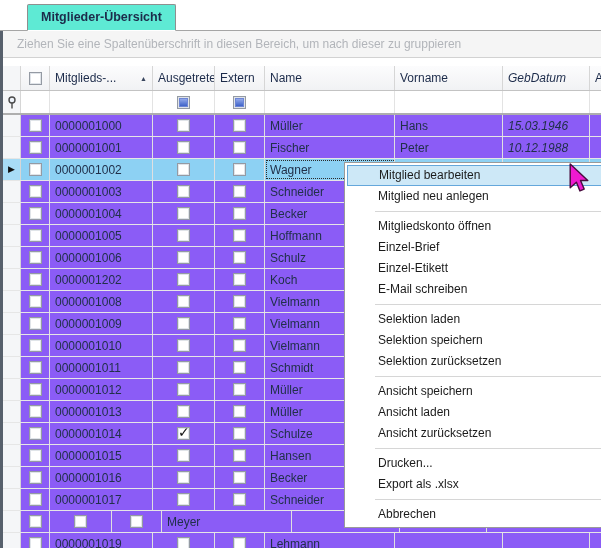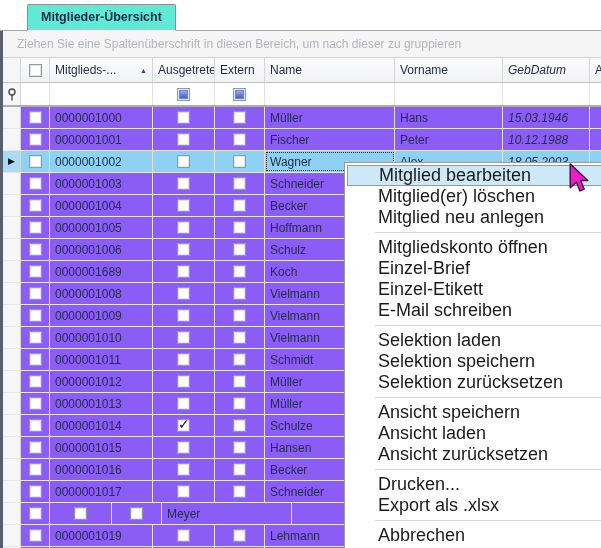--- a/index.html
+++ b/index.html
@@ -13,21 +13,21 @@
   .tab{
     position:absolute;left:27px;bottom:-1px;background:#5eead4;
     border:1px solid #8f8f8f;border-bottom:1px solid #fff;
     border-radius:2px 2px 0 0;padding:5px 13px 6px 13px;
     font-weight:bold;font-size:12.5px;color:#1c2b4a;
   }
   
   .gridwrap{position:absolute;top:31px;left:0;right:0;bottom:0;border-left:3px solid #57606c;background:#fff;}
   .groupby{height:26px;line-height:26px;background:#f5f5f5;border-bottom:1px solid #d2d2d2;
     color:#b2b5ba;font-size:12px;padding-left:14px;white-space:nowrap;overflow:hidden;}
-  .hrow{display:flex;height:24px;background:linear-gradient(#fcfcfd,#f1f2f4);border-bottom:1px solid #c3c3c3;}
+  .hrow{display:flex;height:24px;background:linear-gradient(#fcfcfd,#f1f2f4);border-bottom:1px solid #c3c3c3;margin-top:8px;}
   .hcell{display:flex;align-items:center;box-sizing:border-box;border-right:1px solid #d6d6d6;
     padding:0 5px;font-size:12px;color:#1c2b4a;white-space:nowrap;overflow:hidden;}
   .frow{display:flex;height:22px;background:#fff;border-bottom:2px solid #aeaeae;}
   .fcell{display:flex;align-items:center;box-sizing:border-box;border-right:1px solid #e3e3e3;}
   .row{display:flex;height:21px;border-bottom:1px solid #e6e6e6;font-size:12px;color:#21304a;background:#8b5cf6;}
   .row.sel{background:#8dd1f3;}
   .cell{display:flex;align-items:center;box-sizing:border-box;border-right:1px solid #e0e0e0;
     padding:0 5px;white-space:nowrap;overflow:hidden;}
   .ind{background:#f5f6f8;border-right:1px solid #d6d6d6;justify-content:center;padding:0;}
   .row.sel .ind{background:#a8dcf6;}
@@ -50,21 +50,21 @@
     box-shadow:inset 0 0 0 1px #e0e4e9;position:relative;flex:none;}
   .cb.checked::after{content:"\2713";position:absolute;left:0px;top:-4px;font-size:14px;font-weight:bold;
     color:#141414;font-family:"DejaVu Sans",sans-serif;}
   .cb.ind::after{content:"";position:absolute;left:1px;top:1px;width:7px;height:7px;
     border:1px solid #6d85d5;background:linear-gradient(#93a9ea,#3f63c9);}
   
   .pin{width:10px;height:13px;}
   
   .menu{position:absolute;left:344px;top:162px;width:260px;box-sizing:border-box;
     background:#fff;border:1px solid #9a9a9a;border-right:none;padding:2px 0;z-index:10;}
-  .mi{height:21px;line-height:21px;font-size:18px;color:#1b1b1b;padding-left:31px;margin:0 2px;
+  .mi{height:21px;line-height:21px;font-size:12px;color:#1b1b1b;padding-left:31px;margin:0 2px;
     box-sizing:border-box;white-space:nowrap;overflow:hidden;}
   .mi.hl{background:#cde8f7;border:1px solid #64a7db;line-height:19px;}
   .msep{height:1px;background:#d6d6d6;margin:4px 2px 4px 30px;}
   
   .cursor{position:absolute;left:568px;top:163px;z-index:20;}
 </style>
 </head>
 <body>
 
 <div class="tabbar">
@@ -233,21 +233,21 @@
         <div class="cell c5">Schulz</div>
         <div class="cell c6"></div>
         <div class="cell c7"></div>
         <div class="cell c8"></div>
       </div>
       <div class="row">
         <div class="cell ind c0"></div>
         <div class="cell c1">
           <span class="cb"></span>
         </div>
-        <div class="cell c2">0000001689</div>
+        <div class="cell c2">0000001202</div>
         <div class="cell c3">
           <span class="cb"></span>
         </div>
         <div class="cell c4">
           <span class="cb"></span>
         </div>
         <div class="cell c5">Koch</div>
         <div class="cell c6"></div>
         <div class="cell c7"></div>
         <div class="cell c8"></div>
@@ -464,21 +464,20 @@
         <div class="cell c5">van der Be</div>
         <div class="cell c6"></div>
         <div class="cell c7"></div>
         <div class="cell c8"></div>
       </div>
     </div>
 </div>
 
 <div class="menu" id="ctxmenu">
     <div class="mi hl">Mitglied bearbeiten</div>
-    <div class="mi">Mitglied(er) löschen</div>
     <div class="mi">Mitglied neu anlegen</div>
     <div class="msep"></div>
     <div class="mi">Mitgliedskonto öffnen</div>
     <div class="mi">Einzel-Brief</div>
     <div class="mi">Einzel-Etikett</div>
     <div class="mi">E-Mail schreiben</div>
     <div class="msep"></div>
     <div class="mi">Selektion laden</div>
     <div class="mi">Selektion speichern</div>
     <div class="mi">Selektion zurücksetzen</div>

